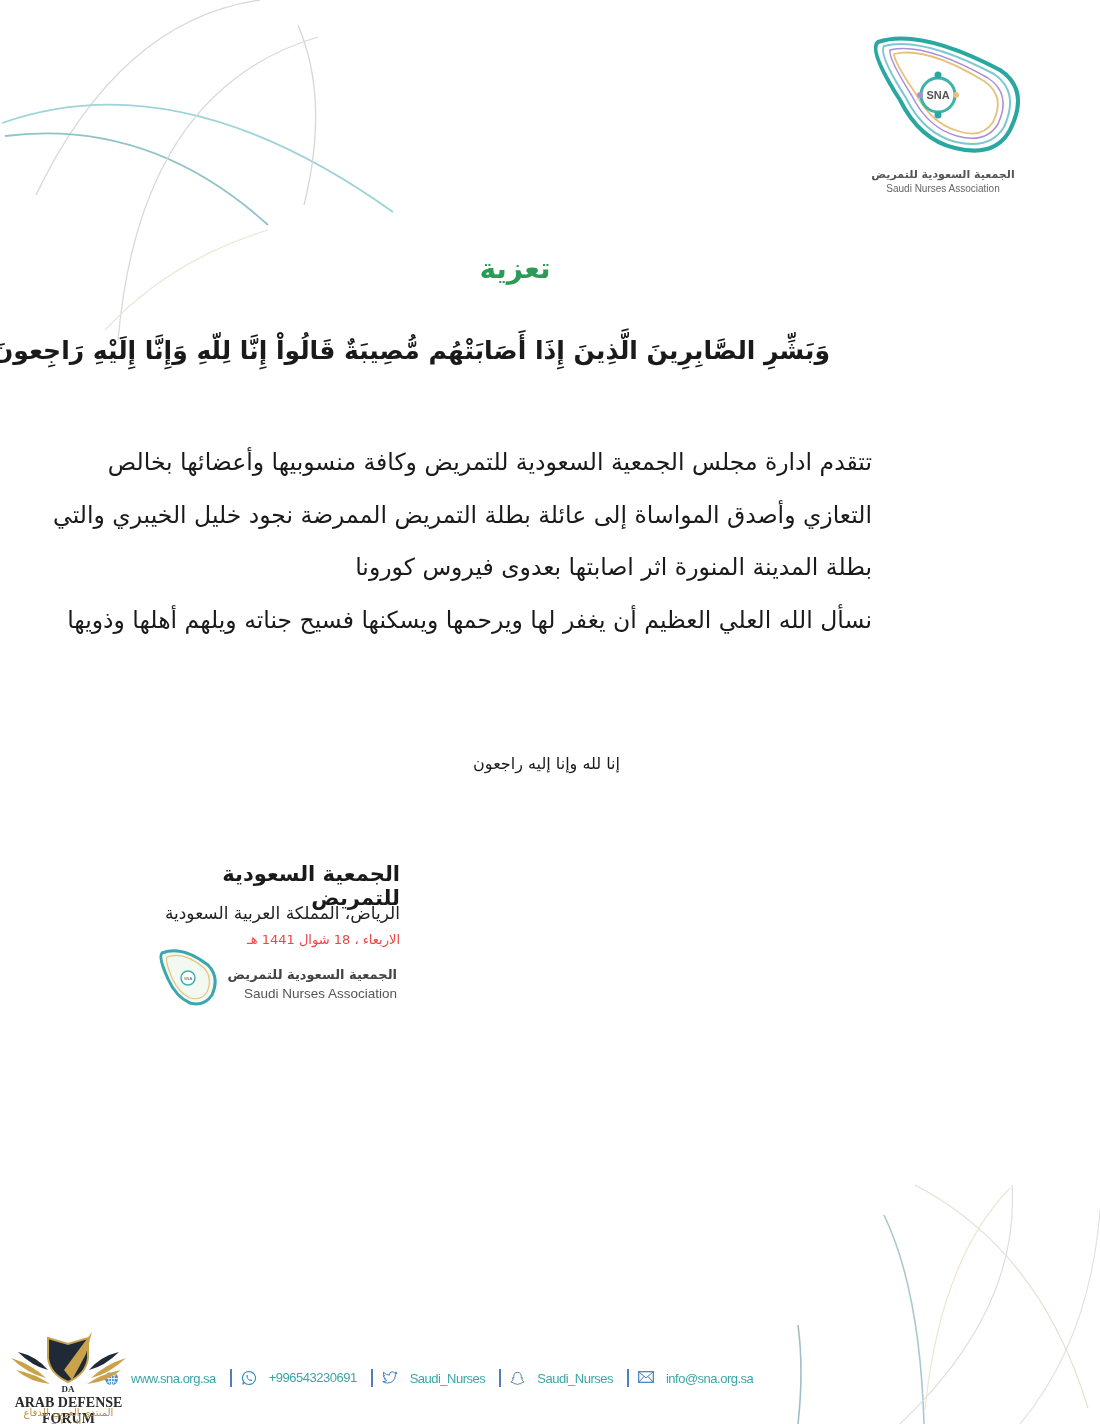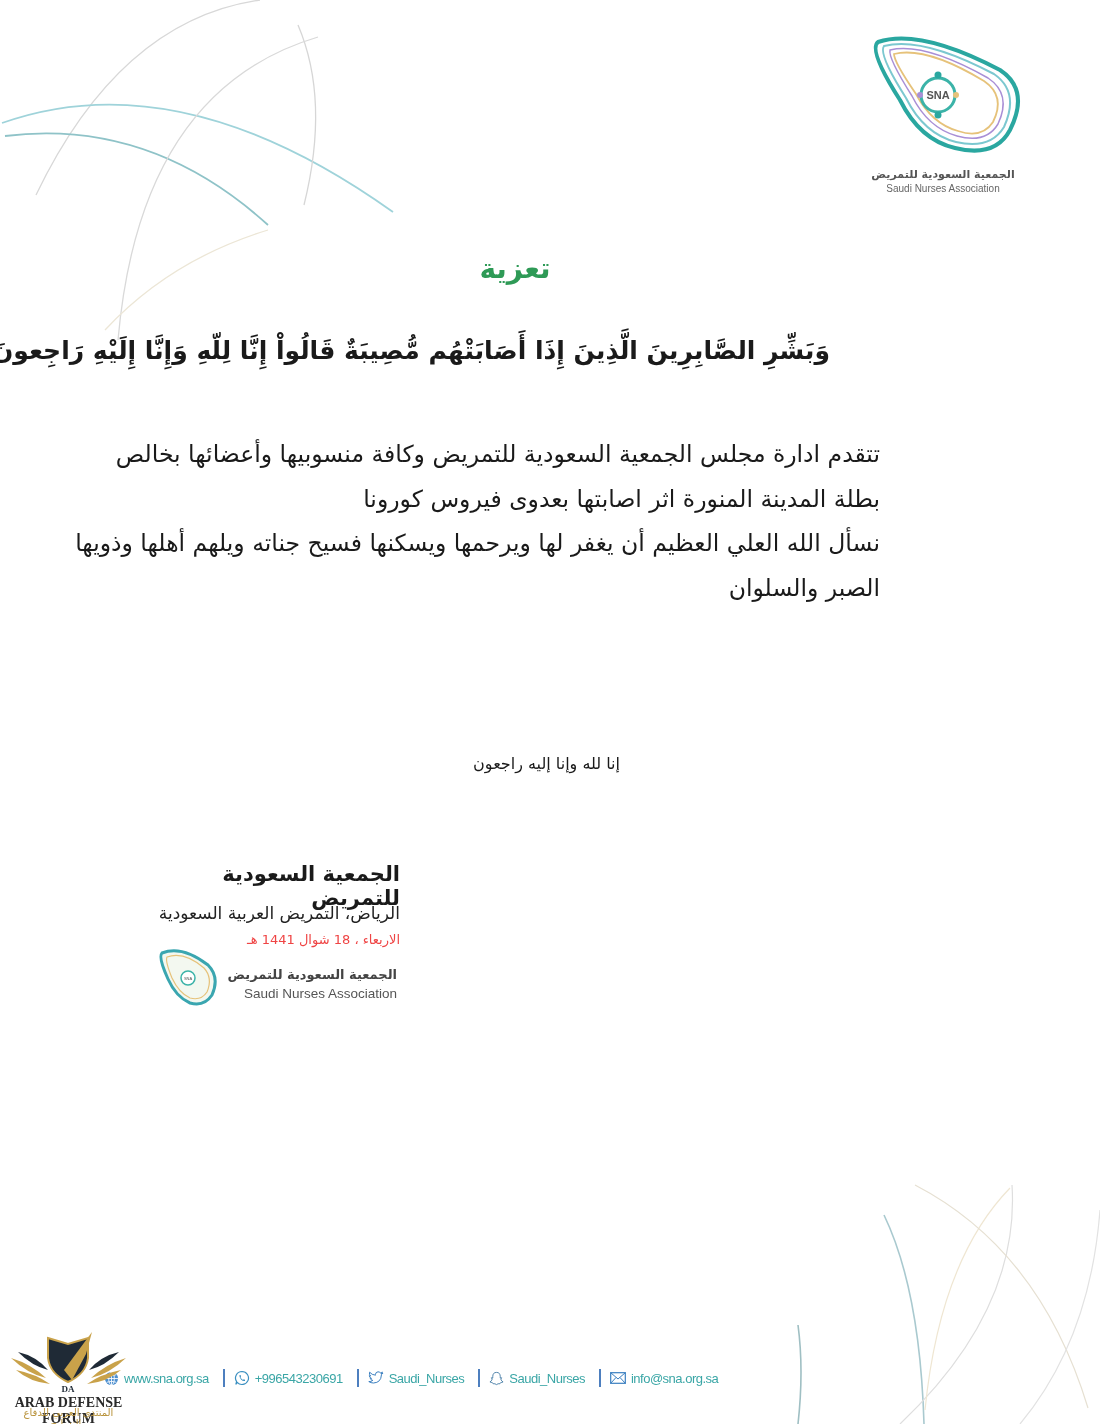--- a/index.html
+++ b/index.html
@@ -17,41 +17,41 @@
                     font-size: 10px; color: #666; font-family: "Liberation Sans", sans-serif; }
 
     .title { position: absolute; left: 400px; width: 230px; top: 252px; text-align: center;
              color: #2e9a56; font-size: 28px; font-weight: bold; direction: rtl; }
 
     .verse { position: absolute; left: 150px; width: 680px; top: 336px; text-align: center;
              font-size: 25px; font-weight: bold; direction: rtl; white-space: nowrap; color: #1a1a1a; }
 
     .body-text { position: absolute; left: 120px; width: 760px; top: 432px;
                  direction: rtl; text-align: right; font-size: 23.5px; line-height: 44.5px; color: #1a1a1a; }
-    .body-text p { margin: 0; white-space: nowrap; }
+    .body-text p { margin: 8px; white-space: nowrap; }
 
     .closing { position: absolute; left: 360px; width: 260px; top: 754px; text-align: right;
                direction: rtl; font-size: 16px; color: #1a1a1a; }
 
     .sig { position: absolute; left: 140px; width: 260px; direction: rtl; text-align: right; }
     .sig-org { top: 862px; font-size: 21px; font-weight: bold; color: #1a1a1a; }
     .sig-loc { top: 903px; font-size: 17px; color: #222; }
     .sig-date { top: 932px; font-size: 13px; color: #ef4444; }
 
     .logo-small { position: absolute; left: 158px; top: 945px; width: 245px; height: 65px; }
     .logo-small svg { position: absolute; left: 0; top: 0; }
     .logo-small .ar { position: absolute; right: 6px; top: 22px; font-size: 13px; color: #444;
                       direction: rtl; font-weight: bold; }
     .logo-small .en { position: absolute; right: 6px; top: 41px; font-size: 13.5px; color: #555;
                       font-family: "Liberation Sans", sans-serif; }
 
     .footer { position: absolute; left: 104px; top: 1367px; height: 22px; display: flex;
               align-items: center; font-family: "Liberation Sans", sans-serif; font-size: 13px;
               color: #3aa6a6; letter-spacing: -0.5px; }
-    .footer .item { display: flex; align-items: center; gap: 5px; }
+    .footer .item { display: flex; gap: 12px; }
     .footer .sep { width: 2px; height: 18px; background: #4d7fbf; margin: 0 9px 0 14px; }
     .footer svg { display: block; }
 
     .watermark { position: absolute; left: 6px; top: 1330px; width: 120px; height: 94px; }
     .watermark .wm-en { position: absolute; left: 0; width: 125px; top: 65px; text-align: center;
                         font-family: "Liberation Serif", serif; font-weight: bold; font-size: 14px; color: #2a2a2a; }
     .watermark .wm-ar { position: absolute; left: 0; width: 125px; top: 77px; text-align: center;
                         font-size: 10px; color: #b8923a; direction: rtl; }
   </style>
 </head>
@@ -91,29 +91,29 @@
   <div class="ar">الجمعية السعودية للتمريض</div>
   <div class="en">Saudi Nurses Association</div>
 </div>
 
 <div class="title">تعزية</div>
 
 <div class="verse">وَبَشِّرِ الصَّابِرِينَ الَّذِينَ إِذَا أَصَابَتْهُم مُّصِيبَةٌ قَالُواْ إِنَّا لِلّهِ وَإِنَّا إِلَيْهِ رَاجِعونَ</div>
 
 <div class="body-text">
   <p>تتقدم ادارة مجلس الجمعية السعودية للتمريض وكافة منسوبيها وأعضائها بخالص</p>
+  <p>التعازي وأصدق المواساة إلى عائلة بطلة التمريض الممرضة نجود خليل الخيبري والتي</p>
   <p>بطلة المدينة المنورة اثر اصابتها بعدوى فيروس كورونا</p>
   <p>نسأل الله العلي العظيم أن يغفر لها ويرحمها ويسكنها فسيح جناته ويلهم أهلها وذويها</p>
-  <p>الصبر والسلوان</p>
 </div>
 
 <div class="closing">إنا لله وإنا إليه راجعون</div>
 
 <div class="sig sig-org">الجمعية السعودية للتمريض</div>
-<div class="sig sig-loc">الرياض، التمريض العربية السعودية</div>
+<div class="sig sig-loc">الرياض، المملكة العربية السعودية</div>
 <div class="sig sig-date">الاربعاء ، 18 شوال 1441 هـ</div>
 
 <div class="logo-small">
   <svg width="62" height="65" viewBox="0 0 62 65">
     <path d="M4,8 Q24,0 50,20 Q62,32 54,50 Q46,62 32,58 Q18,52 10,34 Q0,12 4,8 Z" fill="#f3f8f0" stroke="#3aa6b0" stroke-width="3"></path>
     <path d="M9,12 Q26,6 46,23 Q55,33 49,47 Q43,56 32,53 Q21,48 14,33 Q7,16 9,12 Z" fill="none" stroke="#e6c27a" stroke-width="1.2"></path>
     <circle cx="30" cy="33" r="7" fill="#ffffff" stroke="#3bb3a8" stroke-width="1.5"></circle>
     <text x="30" y="35" text-anchor="middle" font-family="Liberation Sans, sans-serif" font-size="4" fill="#555">SNA</text>
   </svg>
   <div class="ar">الجمعية السعودية للتمريض</div>

